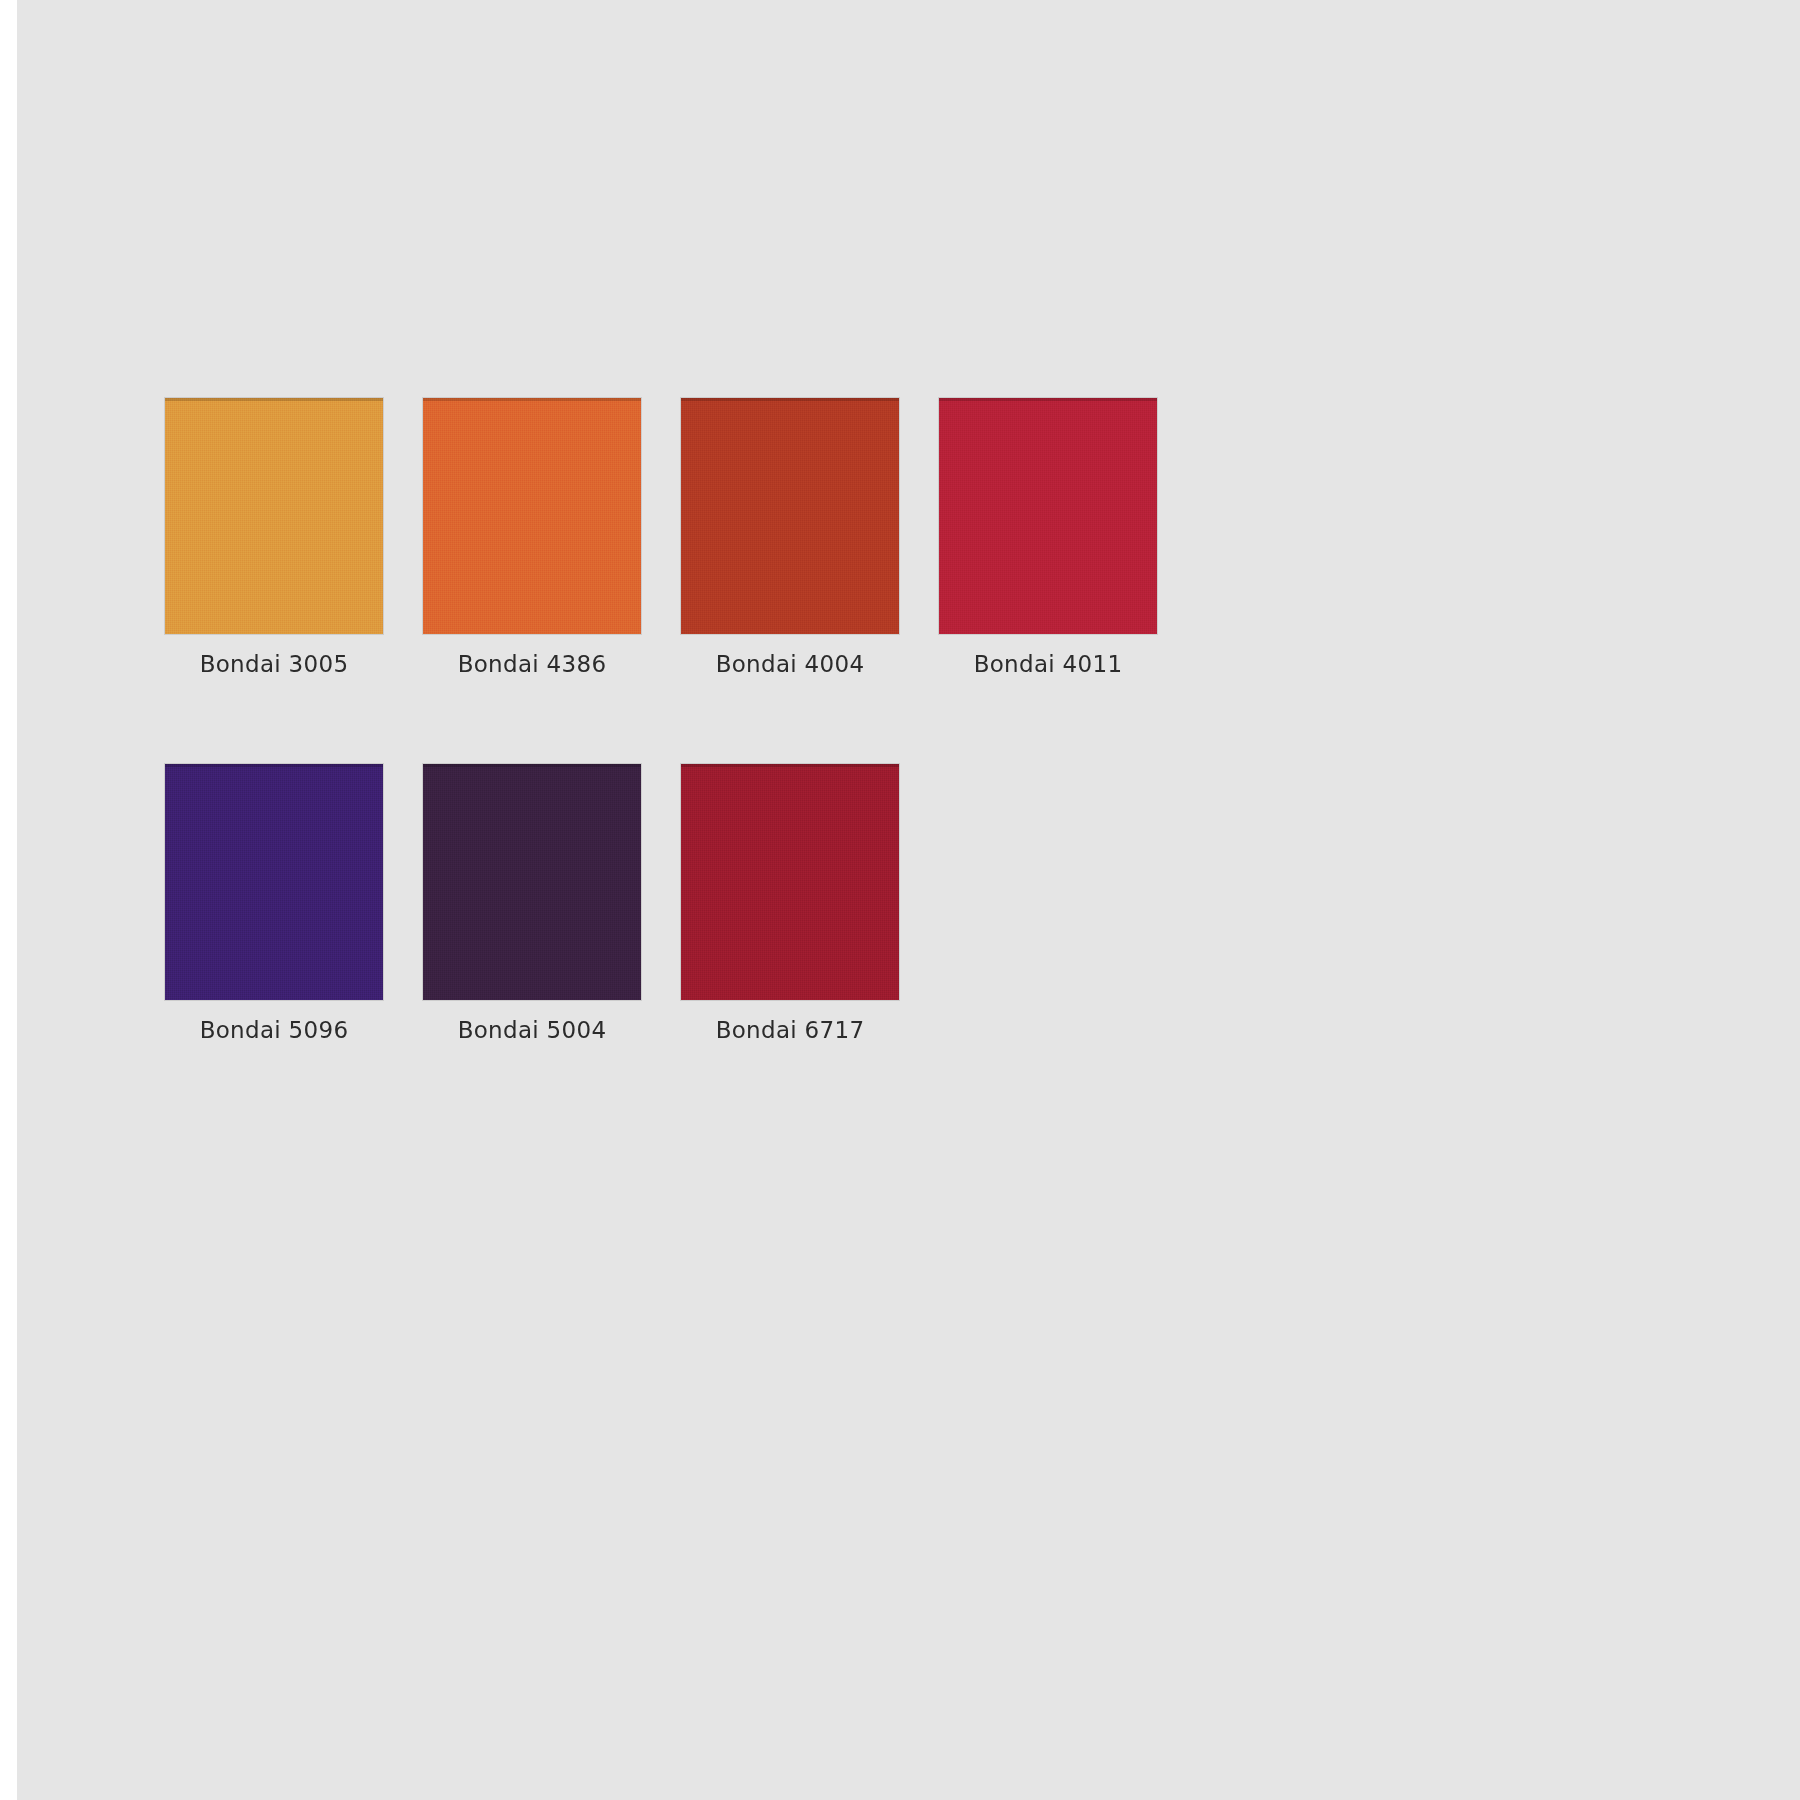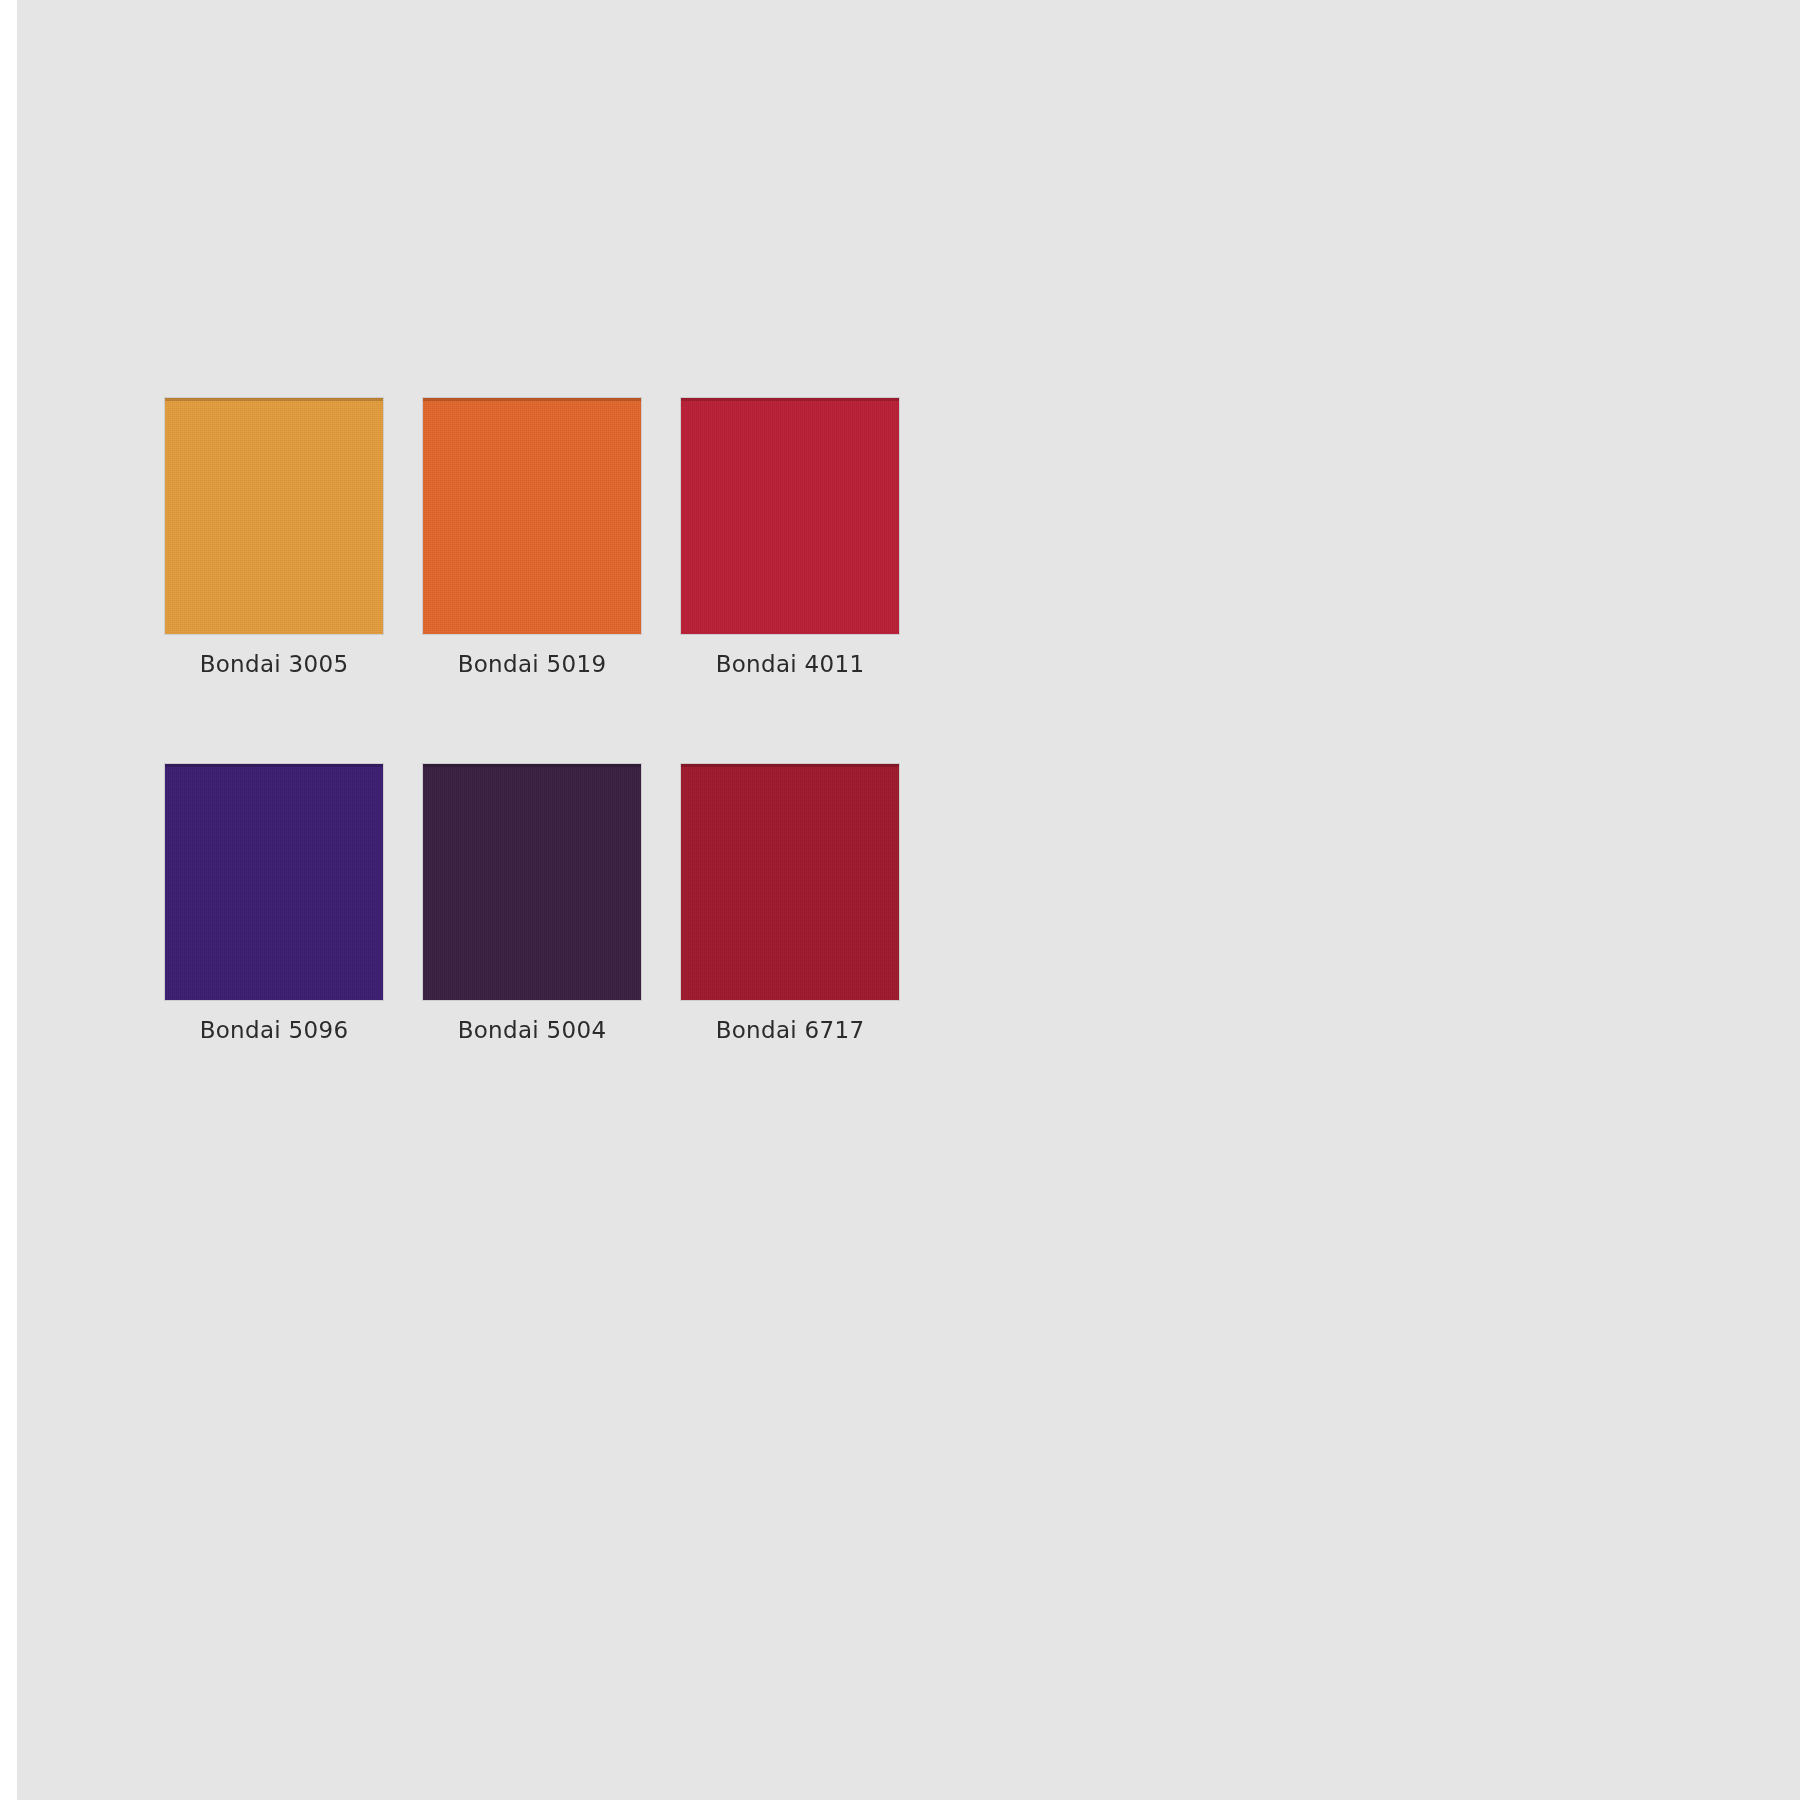--- a/index.html
+++ b/index.html
@@ -106,24 +106,28 @@
 
     <div class="swatch-row row-1">
 
       <div class="swatch-cell">
         <div class="swatch-chip" style="background-color: rgb(222, 154, 62);"></div>
         <div class="swatch-label" style="color: rgb(43, 43, 43);">Bondai 3005</div>
       </div>
 
       <div class="swatch-cell">
         <div class="swatch-chip" style="background-color: rgb(221, 102, 47);"></div>
-        <div class="swatch-label" style="color: rgb(43, 43, 43);">Bondai 5019</div>
+        <div class="swatch-label" style="color: rgb(43, 43, 43);">Bondai 4386</div>
       </div>
 
 
+      <div class="swatch-cell">
+        <div class="swatch-chip" style="background-color: rgb(178, 58, 36);"></div>
+        <div class="swatch-label" style="color: rgb(43, 43, 43);">Bondai 4004</div>
+      </div>
 
       <div class="swatch-cell">
         <div class="swatch-chip" style="background-color: rgb(183, 33, 56);"></div>
         <div class="swatch-label" style="color: rgb(43, 43, 43); text-align: center;">Bondai 4011</div>
       </div>
 
     </div>
 
     <div class="swatch-row row-2">
 

